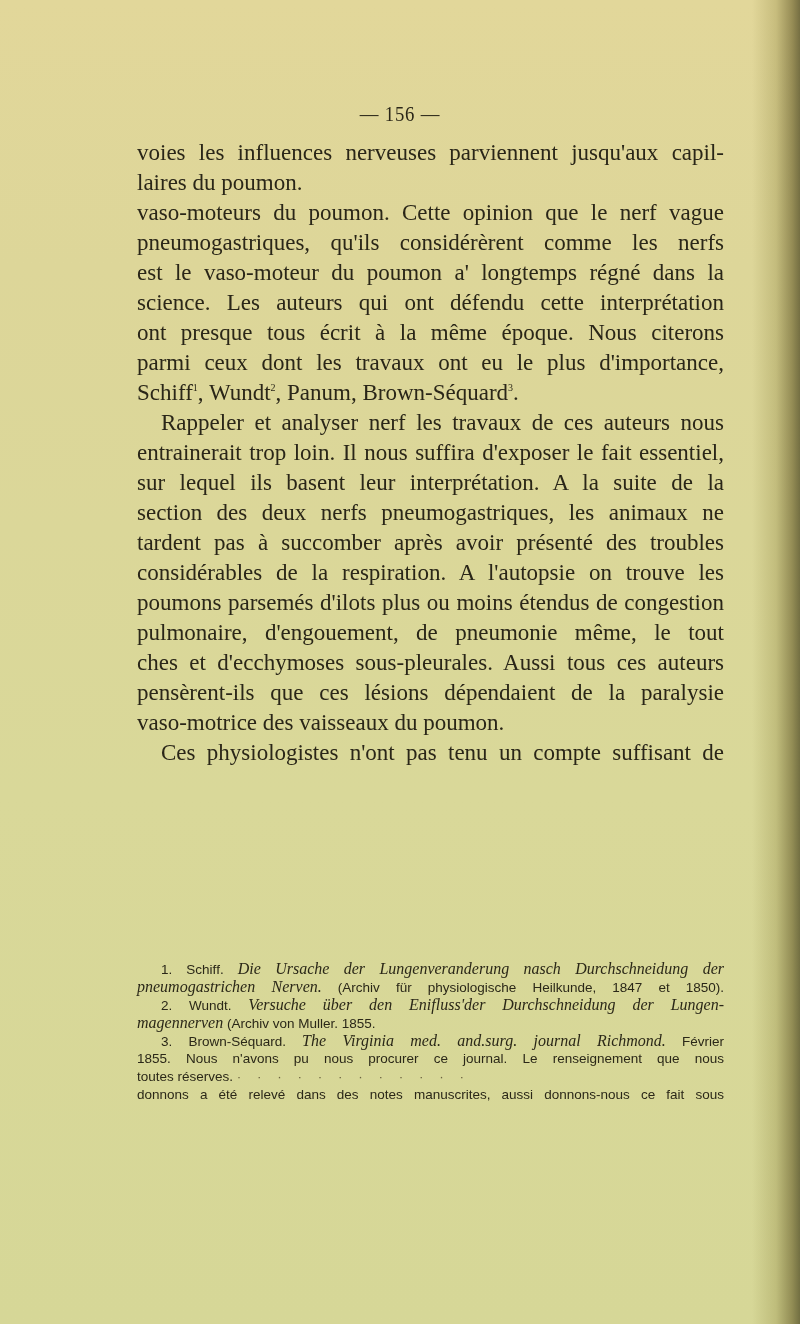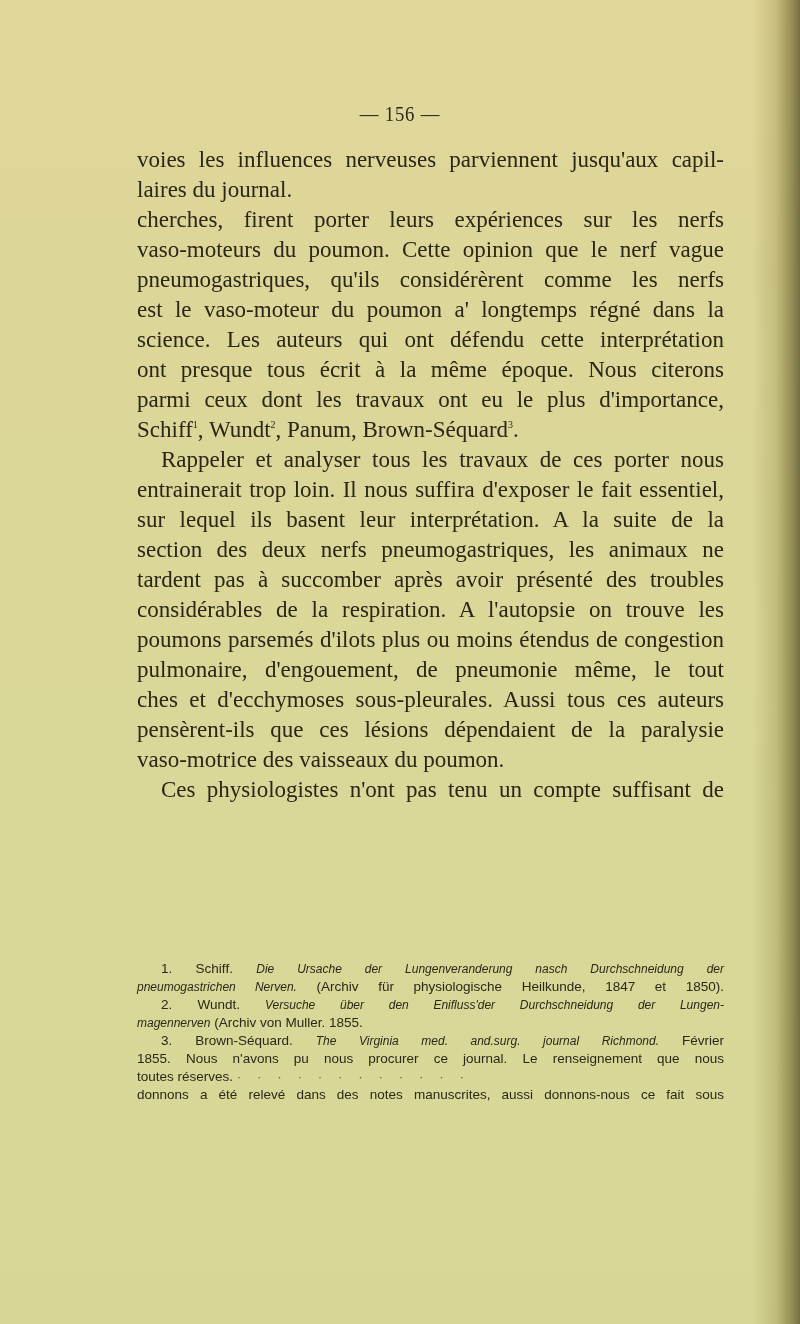--- a/index.html
+++ b/index.html
@@ -25,21 +25,21 @@
       left: 0;
       width: 800px;
       text-align: center;
       font-size: 22px;
       letter-spacing: 1px;
       transform: scaleX(0.85);
     }
     .body-text {
       position: absolute;
       left: 137px;
-      top: 145px;
+      top: 138px;
       width: 587px;
     }
     .line {
       position: relative;
       height: 30px;
       line-height: 30px;
       font-size: 23px;
       white-space: nowrap;
       text-align: justify;
       text-align-last: justify;
@@ -60,47 +60,46 @@
       height: 18px;
       line-height: 18px;
       font-size: 13.5px;
       white-space: nowrap;
       text-align: justify;
       text-align-last: justify;
       color: #2b2818;
     }
     .fn-line.last { text-align-last: left; }
     .fn-line.indent { padding-left: 24px; }
-    .fn-line i { font-family: Liberation Sans, sans-serif; font-size: 12px; }
+    .fn-line i { font-family: Liberation Serif, serif; font-size: 16px; }
     .dots {
       letter-spacing: 6px;
       color: #6b6440;
     }
   </style>
 </head>
 <body>
 
 <div class="page">
 
   <div class="folio">— 156 —</div>
 
   <div class="body-text">
     <div class="line" style="top:0">voies les influences nerveuses parviennent jusqu'aux capil-</div>
-    <div class="line last">laires du journal.</div>
-    <div class="line">cherches, firent porter leurs expériences sur les nerfs</div>
+    <div class="line last">laires du poumon.</div>
     <div class="line">vaso-moteurs du poumon. Cette opinion que le nerf vague</div>
     <div class="line">pneumogastriques, qu'ils considérèrent comme les nerfs</div>
     <div class="line">est le vaso-moteur du poumon a' longtemps régné dans la</div>
     <div class="line">science. Les auteurs qui ont défendu cette interprétation</div>
     <div class="line">ont presque tous écrit à la même époque. Nous citerons</div>
     <div class="line">parmi ceux dont les travaux ont eu le plus d'importance,</div>
     <div class="line last">
       <span>Schiff</span><sup class="fnref">1</sup><span>, Wundt</span><sup class="fnref">2</sup><span>, Panum, Brown-Séquard</span><sup class="fnref">3</sup><span>.</span>
     </div>
-    <div class="line indent">Rappeler et analyser tous les travaux de ces porter nous</div>
+    <div class="line indent">Rappeler et analyser nerf les travaux de ces auteurs nous</div>
     <div class="line">entrainerait trop loin. Il nous suffira d'exposer le fait essentiel,</div>
     <div class="line">sur lequel ils basent leur interprétation. A la suite de la</div>
     <div class="line">section des deux nerfs pneumogastriques, les animaux ne</div>
     <div class="line">tardent pas à succomber après avoir présenté des troubles</div>
     <div class="line">considérables de la respiration. A l'autopsie on trouve les</div>
     <div class="line">poumons parsemés d'ilots plus ou moins étendus de congestion</div>
     <div class="line">pulmonaire, d'engouement, de pneumonie même, le tout</div>
     <div class="line">ches et d'ecchymoses sous-pleurales. Aussi tous ces auteurs</div>
     <div class="line">pensèrent-ils que ces lésions dépendaient de la paralysie</div>
     <div class="line last">vaso-motrice des vaisseaux du poumon.</div>

